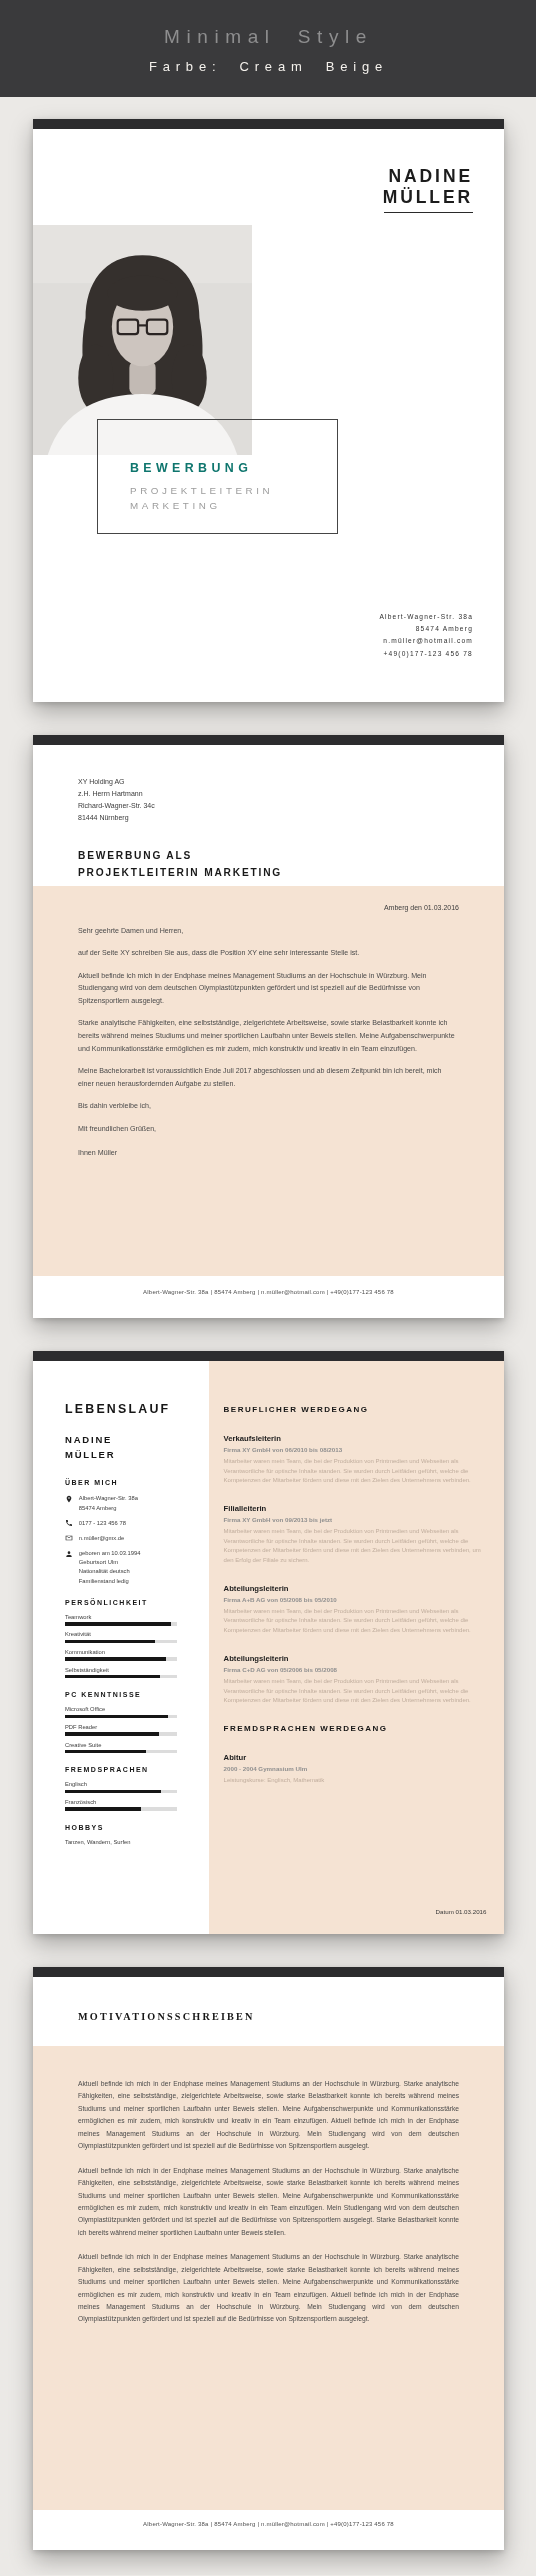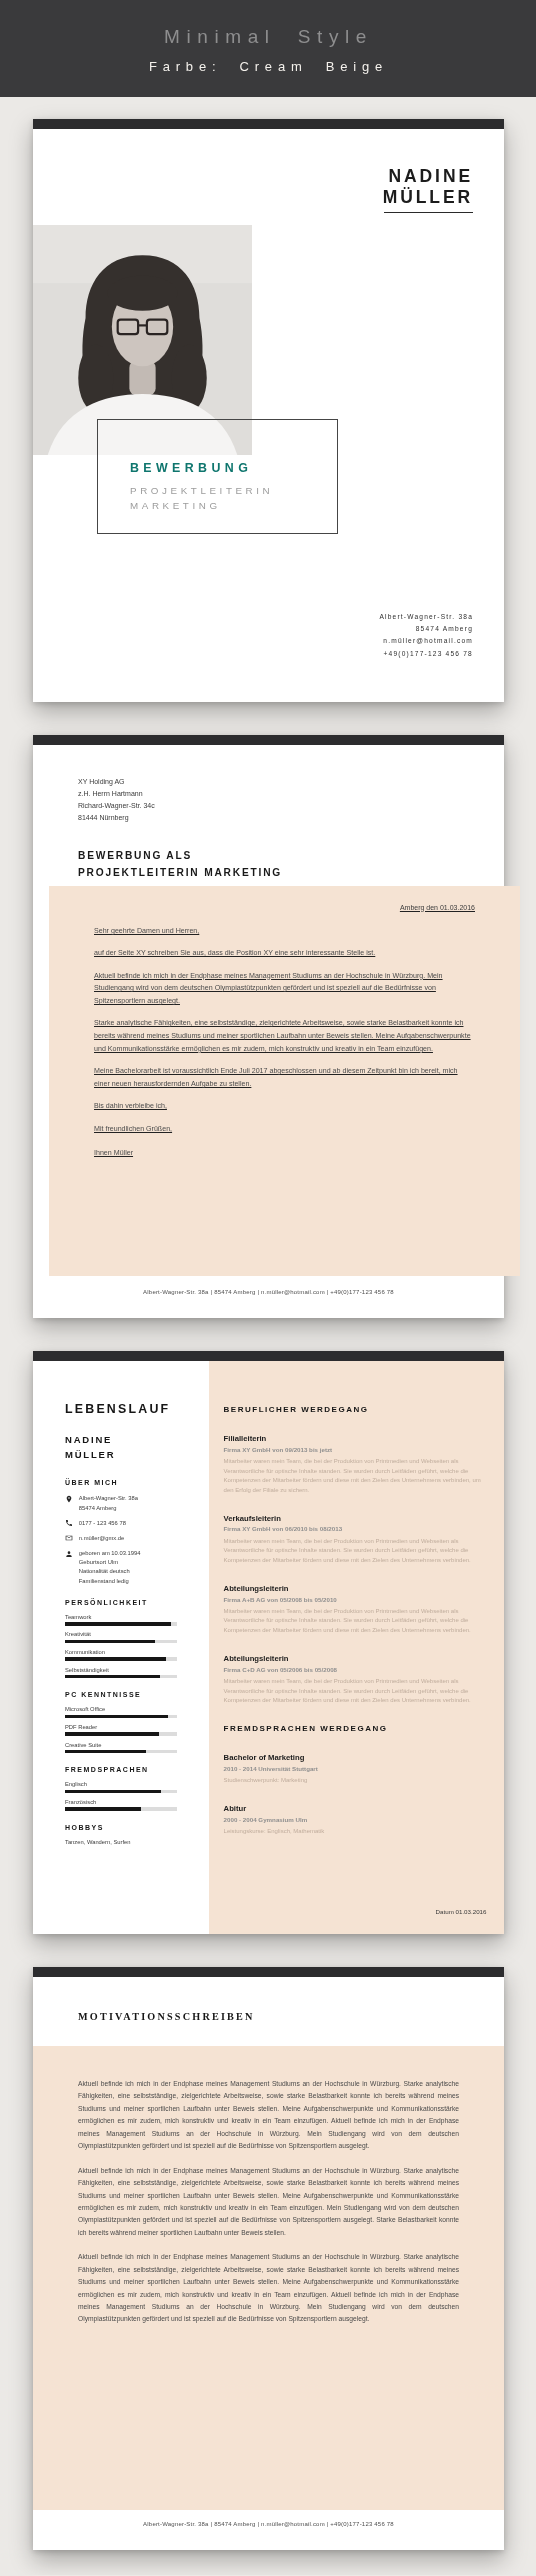--- a/index.html
+++ b/index.html
@@ -33,22 +33,22 @@
   .p1-box { position:absolute; left:64px; top:300px; width:241px; height:115px; border:1.5px solid #454545; }
   .p1-box-title { margin:41px 0 8px 32px; font-size:12.4px; font-weight:bold; letter-spacing:4.4px; color:#0f766e; }
   .p1-box-sub  { margin-left:32px; font-size:9.8px; letter-spacing:3.6px; color:#9c9c9c; line-height:1.55; }
   .p1-contact { position:absolute; top:492px; right:31px; text-align:right;
                 font-size:6.6px; letter-spacing:1.2px; line-height:1.85; color:#2d2d2d; }
 
   
   .p2-recipient { position:absolute; top:41px; left:45px; font-size:7px; line-height:1.7; color:#3a3a3a; }
   .p2-heading { position:absolute; top:113px; left:45px; font-size:10.2px; font-weight:bold;
                 letter-spacing:1.8px; line-height:1.65; color:#191919; }
-  .p2-panel { position:absolute; top:151px; left:16px; width:100%; height:390px;
-              background:#f5e3d3; padding:17.5px 45px 0 45px;text-decoration:underline; }
+  .p2-panel { position:absolute; top:151px; left:0; width:100%; height:390px;
+              background:#f5e3d3; padding:17.5px 45px 0 45px; }
   .p2-date { text-align:right; font-size:7px; color:#3c3c3c; margin-bottom:14.6px; }
   .p2-body { font-size:7.1px; line-height:1.8; color:#4a4a4a; }
   .p2-body p { margin-bottom:9.5px; }
   .p2-signature { margin-top:11.7px; }
   .page-footer { position:absolute; top:554px; left:0; width:100%; text-align:center;
                  font-size:6px; letter-spacing:0.2px; color:#4f4f4f; }
 
   
   .p3-left { position:absolute; top:9.5px; left:0; width:176px; bottom:0; padding:41px 32px 0 32px; }
   .p3-right { position:absolute; top:9.5px; left:176px; right:0; bottom:0;
@@ -166,47 +166,42 @@
     <div class="page-footer">Albert-Wagner-Str. 38a | 85474 Amberg | n.müller@hotmail.com | +49(0)177-123 456 78</div>
   </section>
 
   <section class="page page3">
     <div class="page-bar"></div>
 
     <div class="p3-right">
       <div class="p3-rh">BERUFLICHER WERDEGANG</div>
 
       <div class="entry">
+        <div class="entry-title">Verkaufsleiterin</div>
+        <div class="entry-period">Firma XY GmbH von 06/2010 bis 08/2013</div>
+        <div class="entry-desc">Mitarbeiter waren mein Team, die bei der Produktion von Printmedien und Webseiten als Verantwortliche für optische Inhalte standen. Sie wurden durch Leitfäden geführt, welche die Kompetenzen der Mitarbeiter fördern und diese mit den Zielen des Unternehmens verbinden.</div>
+      </div>
+      <div class="entry">
         <div class="entry-title">Filialleiterin</div>
         <div class="entry-period">Firma XY GmbH von 09/2013 bis jetzt</div>
         <div class="entry-desc">Mitarbeiter waren mein Team, die bei der Produktion von Printmedien und Webseiten als Verantwortliche für optische Inhalte standen. Sie wurden durch Leitfäden geführt, welche die Kompetenzen der Mitarbeiter fördern und diese mit den Zielen des Unternehmens verbinden, um den Erfolg der Filiale zu sichern.</div>
-      </div>
-      <div class="entry">
-        <div class="entry-title">Verkaufsleiterin</div>
-        <div class="entry-period">Firma XY GmbH von 06/2010 bis 08/2013</div>
-        <div class="entry-desc">Mitarbeiter waren mein Team, die bei der Produktion von Printmedien und Webseiten als Verantwortliche für optische Inhalte standen. Sie wurden durch Leitfäden geführt, welche die Kompetenzen der Mitarbeiter fördern und diese mit den Zielen des Unternehmens verbinden.</div>
       </div>
       <div class="entry">
         <div class="entry-title">Abteilungsleiterin</div>
         <div class="entry-period">Firma A+B AG von 05/2008 bis 05/2010</div>
         <div class="entry-desc">Mitarbeiter waren mein Team, die bei der Produktion von Printmedien und Webseiten als Verantwortliche für optische Inhalte standen. Sie wurden durch Leitfäden geführt, welche die Kompetenzen der Mitarbeiter fördern und diese mit den Zielen des Unternehmens verbinden.</div>
       </div>
       <div class="entry">
         <div class="entry-title">Abteilungsleiterin</div>
         <div class="entry-period">Firma C+D AG von 05/2006 bis 05/2008</div>
         <div class="entry-desc">Mitarbeiter waren mein Team, die bei der Produktion von Printmedien und Webseiten als Verantwortliche für optische Inhalte standen. Sie wurden durch Leitfäden geführt, welche die Kompetenzen der Mitarbeiter fördern und diese mit den Zielen des Unternehmens verbinden.</div>
       </div>
 
       <div class="p3-academic">
         <div class="p3-rh">FREMDSPRACHEN WERDEGANG</div>
-        <div class="entry">
-          <div class="entry-title">Bachelor of Marketing</div>
-          <div class="entry-period">2010 - 2014 Universität Stuttgart</div>
-          <div class="entry-desc">Studienschwerpunkt: Marketing</div>
-        </div>
         <div class="entry">
           <div class="entry-title">Abitur</div>
           <div class="entry-period">2000 - 2004 Gymnasium Ulm</div>
           <div class="entry-desc">Leistungskurse: Englisch, Mathematik</div>
         </div>
       </div>
     </div>
 
     <div class="p3-left">
       <div class="p3-title">LEBENSLAUF</div>

